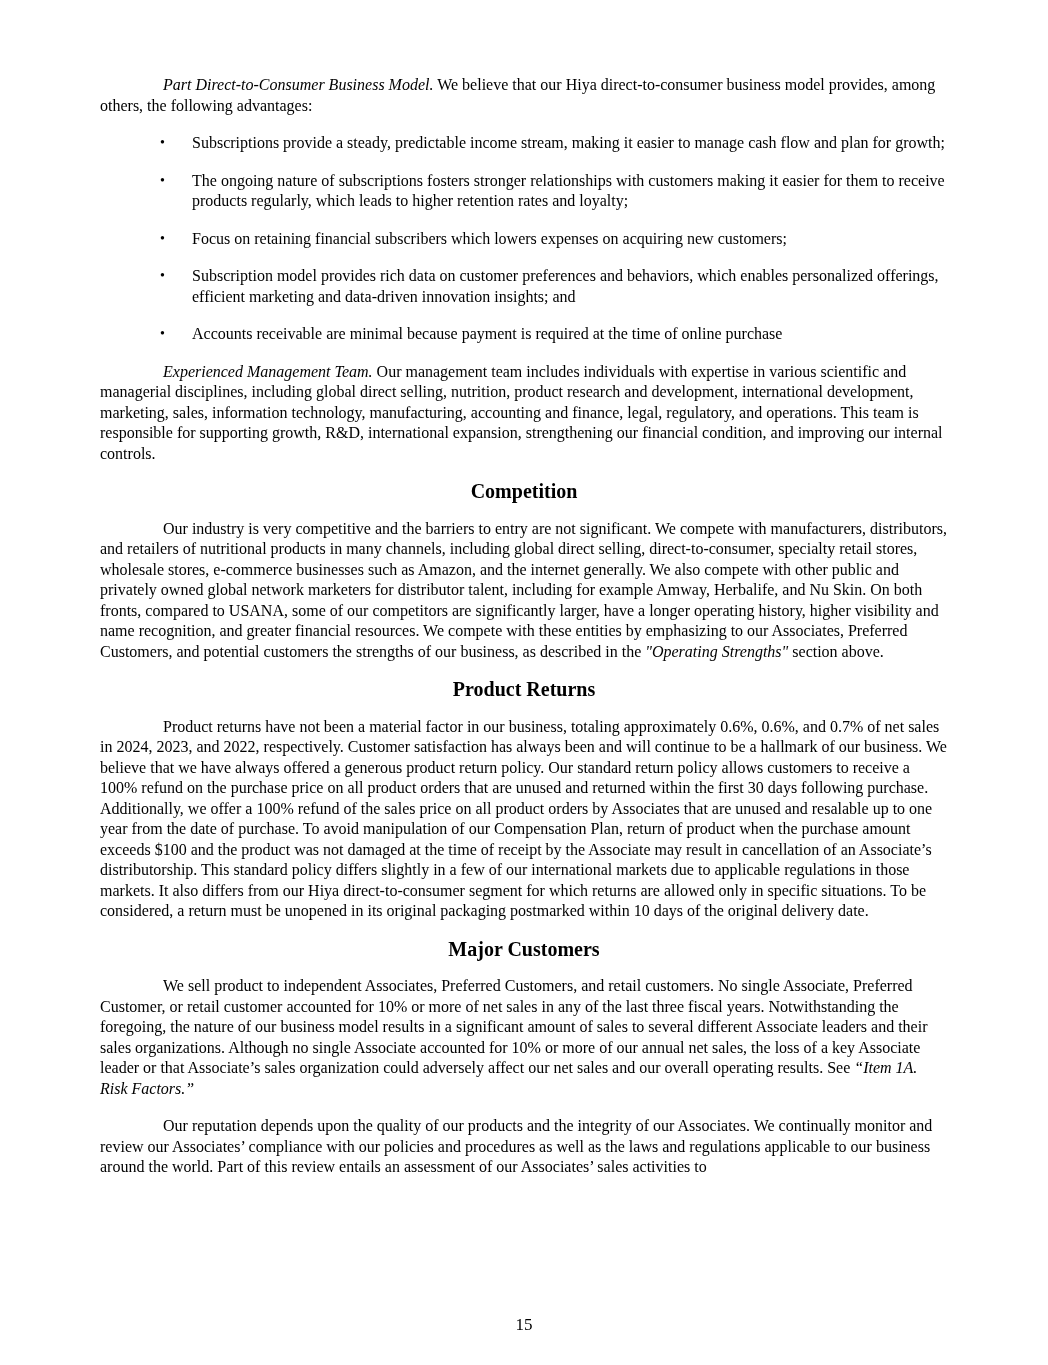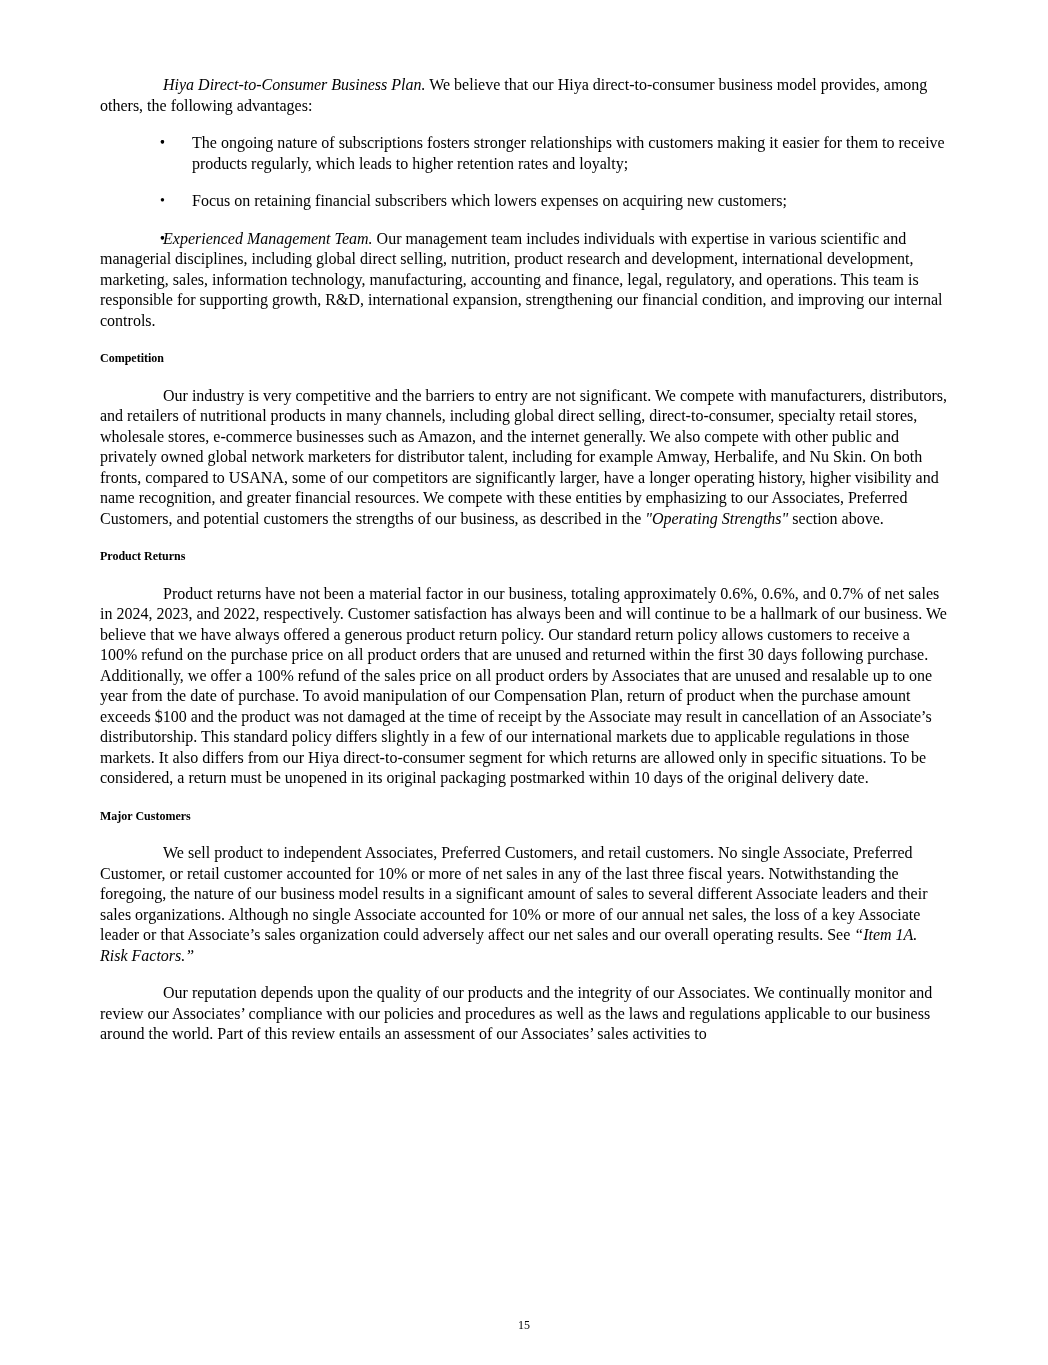--- a/index.html
+++ b/index.html
@@ -21,56 +21,57 @@
     left: 100px;
     right: 100px;
   }
   .para {
     margin: 0 0 17px 0;
     text-indent: 63px;
     text-align: left;
   }
   .heading {
     margin: 0 0 17px 0;
-    font-size: 12px;
+    font-size: 20px;
     font-weight: bold;
     line-height: 20.5px;
+    text-align: center;
   }
   .bullet {
     position: relative;
     margin: 0 0 17px 0;
     padding-left: 92px;
   }
   .bullet .marker {
     position: absolute;
     left: 60px;
     top: 0;
     font-size: 14px;
   }
   em { font-style: italic; }
   .footer {
     position: absolute;
     bottom: 30px;
     left: 0;
     width: 100%;
     text-align: center;
-    font-size: 12px;
+    font-size: 17px;
   }
 </style>
 </head>
 <body>
 
 <div class="page">
   <div class="doc-body">
-      <p class="para"><em>Hiya Direct-to-Consumer Business Plan.</em><span> We believe that our Hiya direct-to-consumer business model provides, among others, the following advantages:</span></p>
-      <div class="bullet"><span class="marker">•</span></div>
+      <p class="para"><em>Part Direct-to-Consumer Business Model.</em><span> We believe that our Hiya direct-to-consumer business model provides, among others, the following advantages:</span></p>
+      <div class="bullet"><span class="marker">•</span><span>Subscriptions provide a steady, predictable income stream, making it easier to manage cash flow and plan for growth;</span></div>
       <div class="bullet"><span class="marker">•</span><span>The ongoing nature of subscriptions fosters stronger relationships with customers making it easier for them to receive products regularly, which leads to higher retention rates and loyalty;</span></div>
       <div class="bullet"><span class="marker">•</span><span>Focus on retaining financial subscribers which lowers expenses on acquiring new customers;</span></div>
-      <div class="bullet"><span class="marker">•</span></div>
-      <div class="bullet"><span class="marker">•</span></div>
+      <div class="bullet"><span class="marker">•</span><span>Subscription model provides rich data on customer preferences and behaviors, which enables personalized offerings, efficient marketing and data-driven innovation insights; and</span></div>
+      <div class="bullet"><span class="marker">•</span><span>Accounts receivable are minimal because payment is required at the time of online purchase</span></div>
       <p class="para"><em>Experienced Management Team.</em><span> Our management team includes individuals with expertise in various scientific and managerial disciplines, including global direct selling, nutrition, product research and development, international development, marketing, sales, information technology, manufacturing, accounting and finance, legal, regulatory, and operations. This team is responsible for supporting growth, R&amp;D, international expansion, strengthening our financial condition, and improving our internal controls.</span></p>
       <h2 class="heading">Competition</h2>
       <p class="para"><span>Our industry is very competitive and the barriers to entry are not significant. We compete with manufacturers, distributors, and retailers of nutritional products in many channels, including global direct selling, direct-to-consumer, specialty retail stores, wholesale stores, e-commerce businesses such as Amazon, and the internet generally. We also compete with other public and privately owned global network marketers for distributor talent, including for example Amway, Herbalife, and Nu Skin. On both fronts, compared to USANA, some of our competitors are significantly larger, have a longer operating history, higher visibility and name recognition, and greater financial resources. We compete with these entities by emphasizing to our Associates, Preferred Customers, and potential customers the strengths of our business, as described in the </span><em>"Operating Strengths"</em><span> section above.</span></p>
       <h2 class="heading">Product Returns</h2>
       <p class="para"><span>Product returns have not been a material factor in our business, totaling approximately 0.6%, 0.6%, and 0.7% of net sales in 2024, 2023, and 2022, respectively. Customer satisfaction has always been and will continue to be a hallmark of our business. We believe that we have always offered a generous product return policy. Our standard return policy allows customers to receive a 100% refund on the purchase price on all product orders that are unused and returned within the first 30 days following purchase. Additionally, we offer a 100% refund of the sales price on all product orders by Associates that are unused and resalable up to one year from the date of purchase. To avoid manipulation of our Compensation Plan, return of product when the purchase amount exceeds $100 and the product was not damaged at the time of receipt by the Associate may result in cancellation of an Associate’s distributorship. This standard policy differs slightly in a few of our international markets due to applicable regulations in those markets. It also differs from our Hiya direct-to-consumer segment for which returns are allowed only in specific situations. To be considered, a return must be unopened in its original packaging postmarked within 10 days of the original delivery date.</span></p>
       <h2 class="heading">Major Customers</h2>
       <p class="para"><span>We sell product to independent Associates, Preferred Customers, and retail customers. No single Associate, Preferred Customer, or retail customer accounted for 10% or more of net sales in any of the last three fiscal years. Notwithstanding the foregoing, the nature of our business model results in a significant amount of sales to several different Associate leaders and their sales organizations. Although no single Associate accounted for 10% or more of our annual net sales, the loss of a key Associate leader or that Associate’s sales organization could adversely affect our net sales and our overall operating results. See </span><em>“Item 1A. Risk Factors.”</em></p>
       <p class="para"><span>Our reputation depends upon the quality of our products and the integrity of our Associates. We continually monitor and review our Associates’ compliance with our policies and procedures as well as the laws and regulations applicable to our business around the world. Part of this review entails an assessment of our Associates’ sales activities to</span></p>
     </div>
   <div class="footer">15</div>

